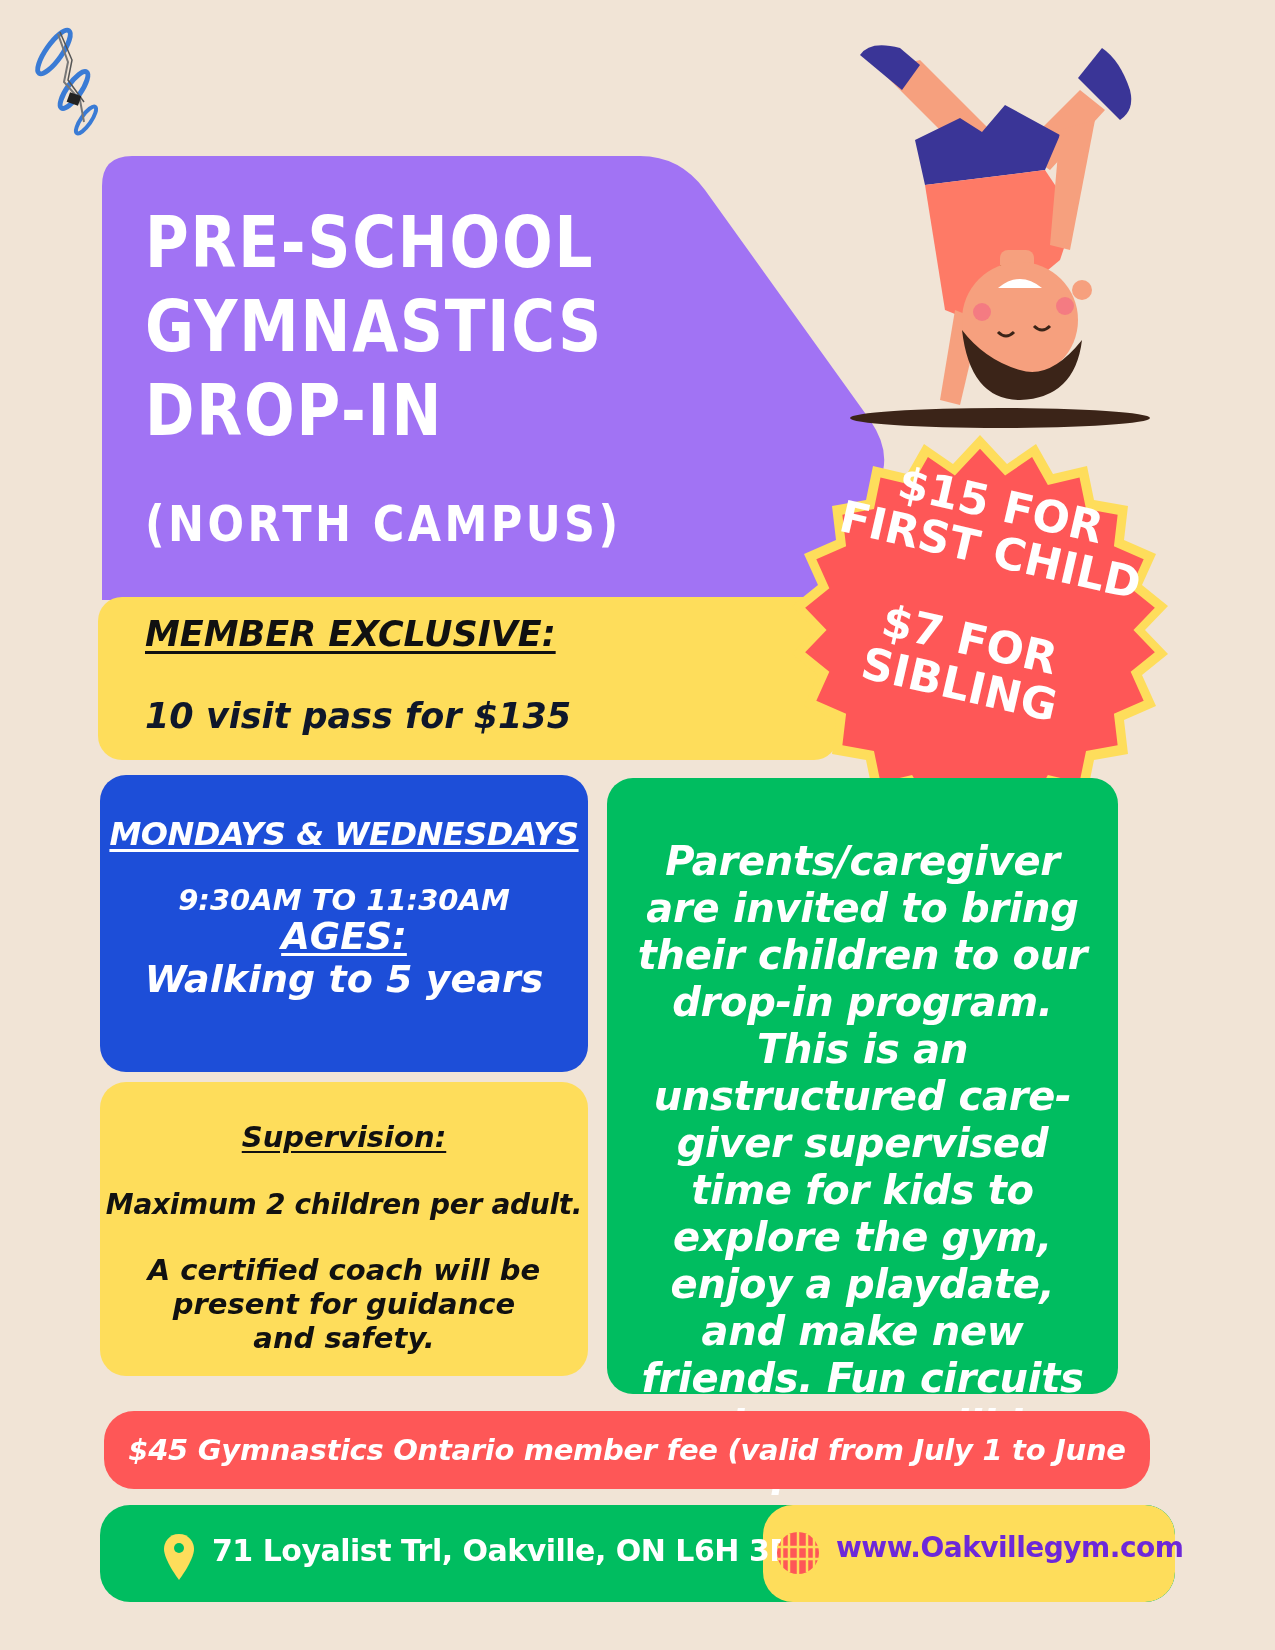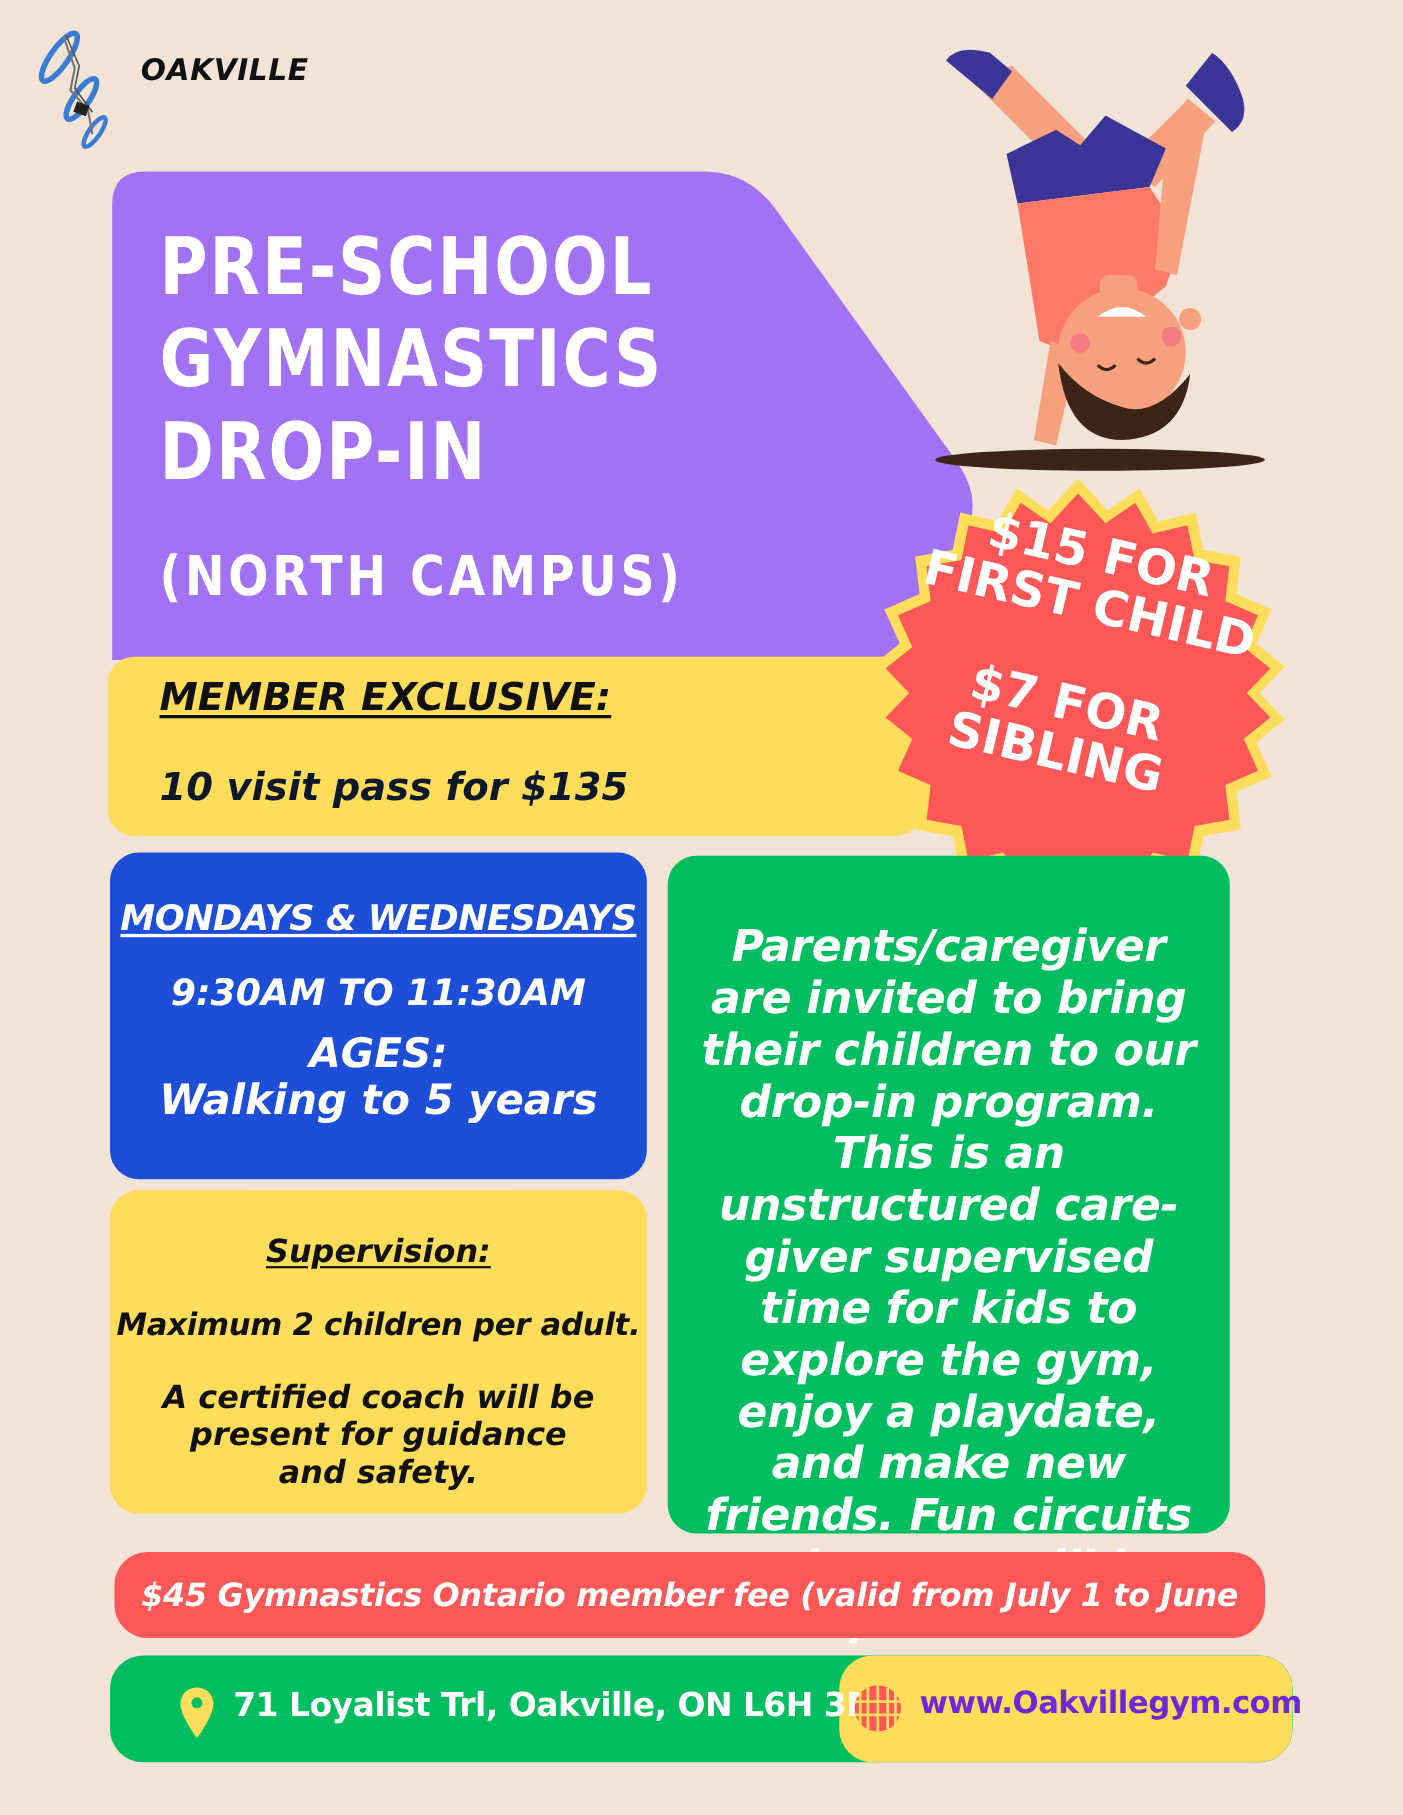--- a/index.html
+++ b/index.html
@@ -66,22 +66,22 @@
   #burst-text .gap { height: 46px; }
 
   
   #sched {
     left: 100px; top: 775px; width: 488px; height: 297px;
     background: #1d4ed8; border-radius: 26px;
     color: #fff; text-align: center;
     font-style: italic; font-weight: bold;
   }
   #sched .days { margin-top: 40px; font-size: 32px; text-decoration: underline; text-underline-offset: 4px; letter-spacing: -0.5px; }
-  #sched .time { margin-top: 30px; font-size: 33px; }
-  #sched .ages { margin-top: 16px; font-size: 37px; text-underline-offset: 4px; line-height: 40px; }
+  #sched .time { margin-top: 30px; font-size: 29px; }
+  #sched .ages { margin-top: 0; font-size: 37px; text-decoration: underline; text-underline-offset: 4px; line-height: 40px; }
   #sched .agev { font-size: 38px; line-height: 44px; }
 
   
   #sup {
     left: 100px; top: 1082px; width: 488px; height: 294px;
     background: #fedd5b; border-radius: 26px;
     color: #111; text-align: center;
     font-style: italic; font-weight: bold;
   }
   #sup .h { margin-top: 38px; font-size: 29px; text-decoration: underline; text-underline-offset: 4px; }
@@ -134,21 +134,20 @@
 
 <svg class="abs" id="logo-mark" viewBox="0 0 88 118">
   <ellipse cx="30" cy="30" rx="8" ry="26" transform="rotate(35 30 30)" fill="none" stroke="#3a7bd5" stroke-width="5"></ellipse>
   <ellipse cx="50" cy="68" rx="7" ry="22" transform="rotate(35 50 68)" fill="none" stroke="#3a7bd5" stroke-width="5"></ellipse>
   <ellipse cx="62" cy="98" rx="5" ry="16" transform="rotate(35 62 98)" fill="none" stroke="#3a7bd5" stroke-width="4"></ellipse>
   <path d="M34 12 L44 40 L40 60 L56 78 L60 100" fill="none" stroke="#777" stroke-width="2"></path>
   <path d="M36 10 L48 38 L44 58 L60 80" fill="none" stroke="#555" stroke-width="1.5"></path>
   <rect x="44" y="72" width="12" height="10" fill="#222" transform="rotate(20 50 77)"></rect>
 </svg>
 <div class="abs" id="logo-text">
-  <div>OAKVILLE</div>
 </div>
 
 <svg class="abs" id="hero-bg" viewBox="0 0 1275 700">
   <path d="M102 186 Q102 156 132 156 L640 156 Q680 156 705 190 L870 420 Q892 452 880 480 L830 600 L102 600 Z" fill="#a173f4"></path>
 </svg>
 <div class="abs" id="hero-title">
   <div>PRE-SCHOOL</div>
   <div>GYMNASTICS</div>
   <div>DROP-IN</div>
 </div>

